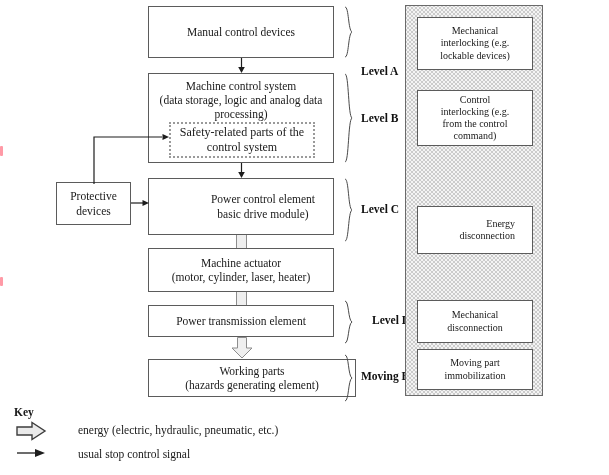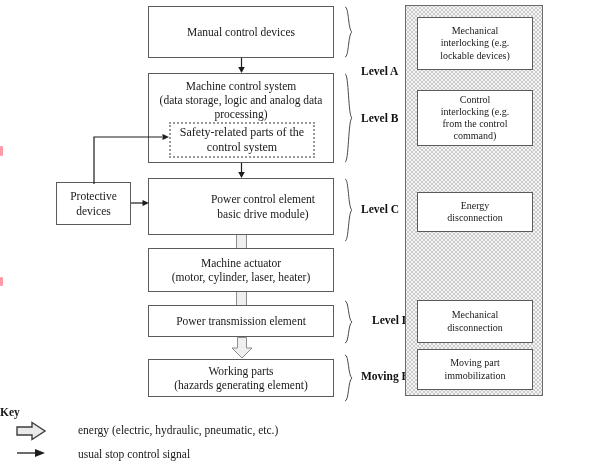--- a/index.html
+++ b/index.html
@@ -212,21 +212,21 @@
   <div class="box" style="left:148px; top:305px; width:186px; height:32px;">
     <span class="lines">
       <span class="ln">Power transmission element</span>
     </span>
   </div>
 
   <svg class="energy-arrow" style="left:229px; top:337px;" width="26" height="22" viewBox="0 0 26 22">
     <polygon points="8.5,0.5 17.5,0.5 17.5,11 23,11 13,21 3,11 8.5,11"></polygon>
   </svg>
 
-  <div class="box" style="left:148px; top:359px; width:186px; height:38px;">
+  <div class="box" style="left:148px; top:359px; width:208px; height:38px;">
     <span class="lines">
       <span class="ln">Working parts</span>
       <span class="ln">(hazards generating element)</span>
     </span>
   </div>
 
   <div class="box" style="left:56px; top:182px; width:75px; height:43px;">
     <span class="lines">
       <span class="ln">Protective</span>
       <span class="ln">devices</span>
@@ -279,21 +279,21 @@
     </div>
 
     <div class="panel-box" style="left:11px; top:84px; width:116px; height:56px;">
       <span class="lines">
         <span class="ln">Control interlocking</span>
         <span class="ln">(e.g. from the control</span>
         <span class="ln">command)</span>
       </span>
     </div>
 
-    <div class="panel-box" style="left:11px; top:186px; width:116px; height:40px;">
+    <div class="panel-box" style="left:11px; top:200px; width:116px; height:48px;text-align:right;">
       <span class="lines">
         <span class="ln">Energy</span>
         <span class="ln">disconnection</span>
       </span>
     </div>
 
     <div class="panel-box" style="left:11px; top:294px; width:116px; height:43px;">
       <span class="lines">
         <span class="ln">Mechanical</span>
         <span class="ln">disconnection</span>
@@ -301,21 +301,21 @@
     </div>
 
     <div class="panel-box" style="left:11px; top:343px; width:116px; height:41px;">
       <span class="lines">
         <span class="ln">Moving part</span>
         <span class="ln">immobilization</span>
       </span>
     </div>
   </div>
 
-  <div id="key-title" style="left:0; top:406px;font-family:Liberation Serif, serif;">Key</div>
+  <div id="key-title" style="left:14px; top:406px;font-family:Liberation Serif, serif;">Key</div>
 
   <svg class="key-glyph" style="left:16px; top:421px;" width="32" height="20" viewBox="0 0 32 20">
     <polygon class="energy" points="1,6 16,6 16,1.5 29,10 16,18.5 16,14 1,14"></polygon>
   </svg>
   <div class="key-text" style="left:78px; top:424px;">energy (electric, hydraulic, pneumatic, etc.)</div>
 
   <svg class="key-glyph" style="left:16px; top:446px;" width="32" height="14" viewBox="0 0 32 14">
     <line x1="1" y1="7" x2="20" y2="7"></line>
     <polygon class="head" points="29,7 19,3 19,11"></polygon>
   </svg>

